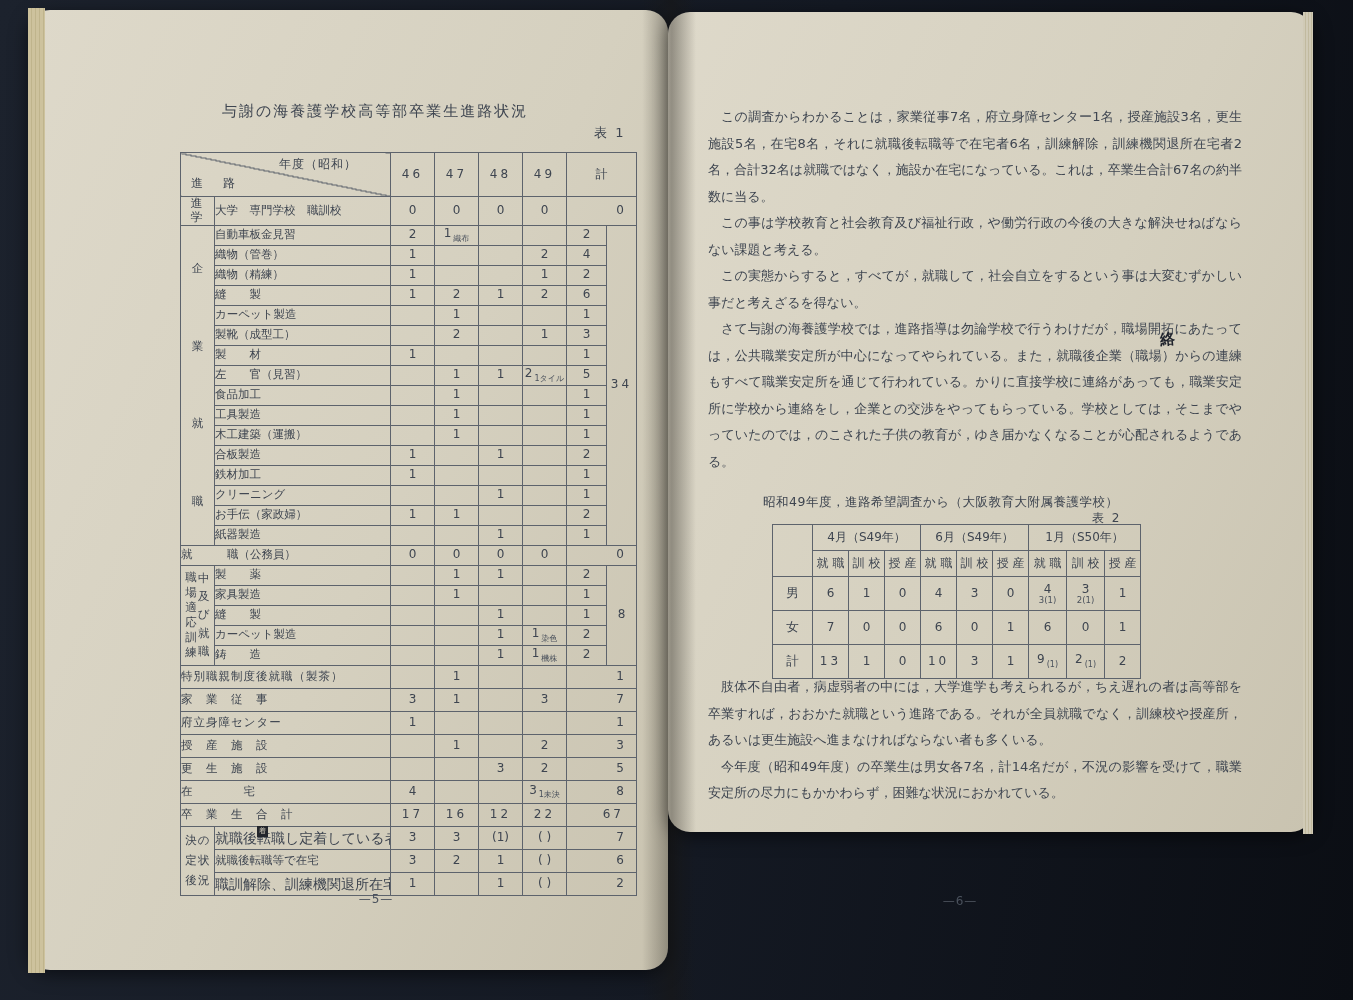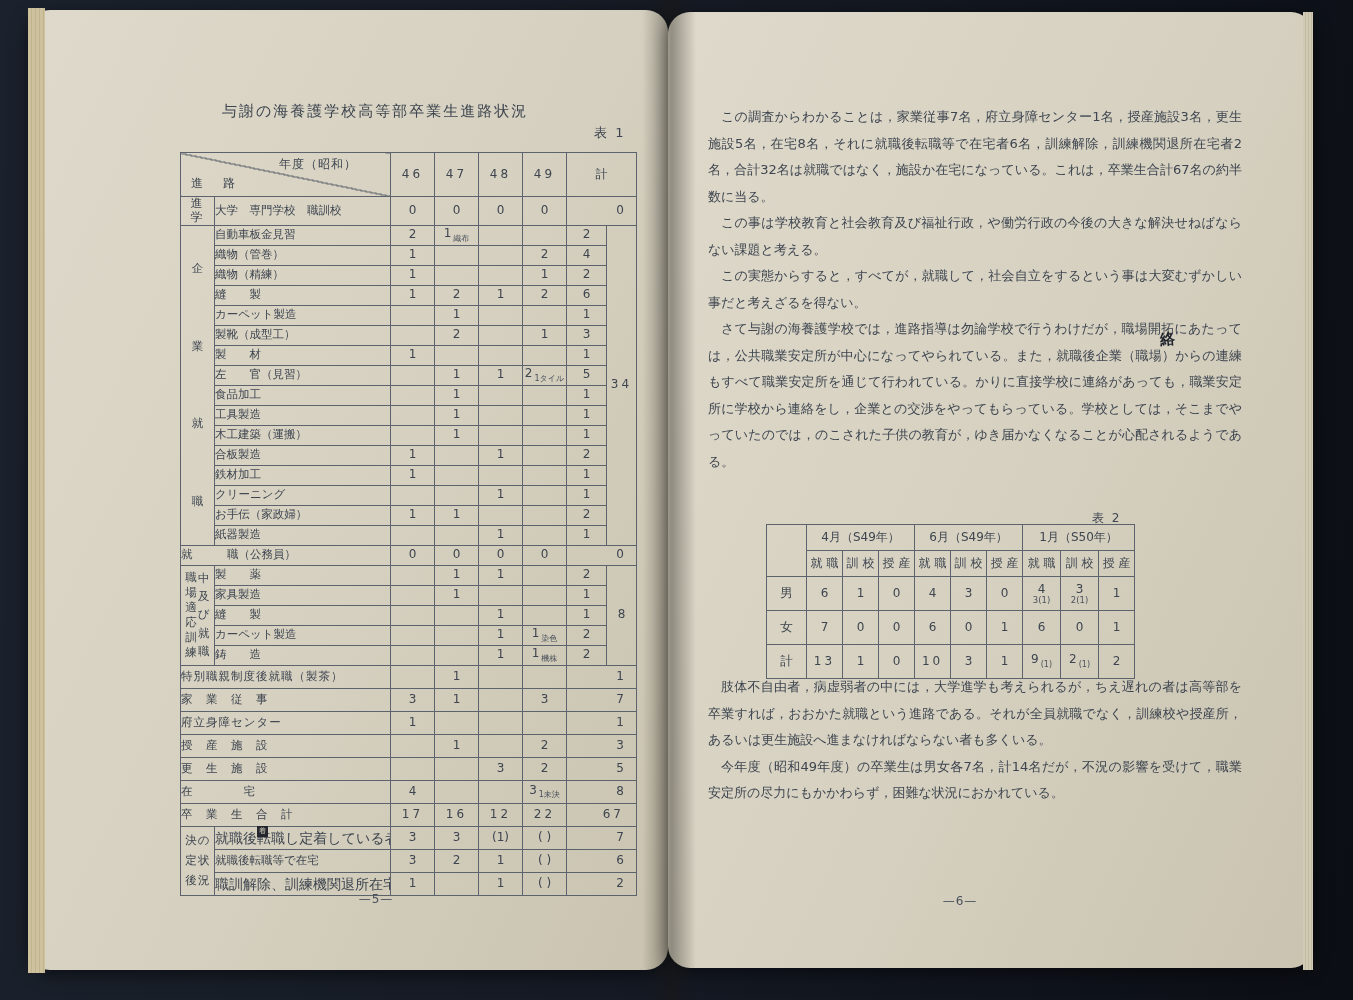--- a/index.html
+++ b/index.html
@@ -20,21 +20,21 @@
     position:absolute;top:10px;height:960px;
     background:linear-gradient(115deg,var(--paper1) 0%,var(--paper2) 55%,var(--paper3) 100%);
     box-shadow:0 4px 18px rgba(0,0,0,.55);
     border-radius:22px;
   }
   #pageL{left:28px;width:640px;}
   #pageL::before{ 
     content:"";position:absolute;left:0;top:-2px;bottom:-3px;width:17px;
     background:repeating-linear-gradient(to right,#cdc29d 0 3px,#bfb48c 3px 4px);
   }
-  #pageR{left:668px;width:645px;top:12px;height:956px;}
+  #pageR{left:668px;width:645px;top:12px;height:820px;}
   #pageR::after{
     content:"";position:absolute;right:0;top:0;bottom:-2px;width:10px;
     background:repeating-linear-gradient(to right,#d0cab6 0 2px,#c1bA9f 2px 3px);
   }
   #gutter{
     content:"";position:absolute;left:642px;top:0;width:54px;height:1000px;z-index:5;
     background:linear-gradient(to right,rgba(25,22,16,0) 0%,rgba(25,22,16,.28) 42%,rgba(25,22,16,.38) 55%,rgba(25,22,16,0) 100%);
     pointer-events:none;
   }
   
@@ -67,21 +67,21 @@
   td.vcell .vwrap{position:absolute;inset:4px 0;display:flex;flex-direction:row;justify-content:center;gap:1px;}
   td.vcell .vcol{display:flex;flex-direction:column;justify-content:space-around;align-items:center;font-size:11.5px;}
   td.grand{font-size:12px;}
   
   .txt{position:absolute;left:40px;width:534px;font-size:13px;line-height:26.5px;text-align:justify;}
   #txtTop{top:92px;}
   #txtBottom{top:662px;}
   .txt p{margin:0;text-indent:1em;}
   #t2Caption{position:absolute;left:95px;top:482px;font-size:12.5px;letter-spacing:.5px;}
   #t2Label{position:absolute;left:424px;top:498px;font-size:12px;letter-spacing:2px;}
-  #t2{position:absolute;left:98px;top:512px;width:368px;}
+  #t2{position:absolute;left:104px;top:512px;width:368px;}
   #t2 tr.h1,#t2 tr.h2{height:26px;}
   #t2 tr{height:34px;}
   #t2 td{font-size:12px;}
   #t2 td.rl{font-size:12.5px;}
   
   #hwRaku{position:absolute;left:492px;top:318px;font-size:15px;font-weight:bold;color:#1f232c;transform:rotate(-6deg);}
   #hwChaku{position:absolute;left:229px;top:816px;width:11px;height:11px;background:#23262c;color:#cfcaba;
     font-size:7px;line-height:11px;text-align:center;}
 </style>
 </head>
@@ -432,20 +432,21 @@
   </div>
 
   <div class="page" id="pageR">
     <div class="txt" id="txtTop">
       <p>この調査からわかることは，家業従事7名，府立身障センター1名，授産施設3名，更生施設5名，在宅8名，それに就職後転職等で在宅者6名，訓練解除，訓練機関退所在宅者2名，合計32名は就職ではなく，施設か在宅になっている。これは，卒業生合計67名の約半数に当る。</p>
       <p>この事は学校教育と社会教育及び福祉行政，や働労行政の今後の大きな解決せねばならない課題と考える。</p>
       <p>この実態からすると，すべてが，就職して，社会自立をするという事は大変むずかしい事だと考えざるを得ない。</p>
       <p>さて与謝の海養護学校では，進路指導は勿論学校で行うわけだが，職場開拓にあたっては，公共職業安定所が中心になってやられている。また，就職後企業（職場）からの連練もすべて職業安定所を通じて行われている。かりに直接学校に連絡があっても，職業安定所に学校から連絡をし，企業との交渉をやってもらっている。学校としては，そこまでやっていたのでは，のこされた子供の教育が，ゆき届かなくなることが心配されるようである。</p>
     </div>
     <div id="hwRaku">絡</div>
+    <div id="t2Caption">昭和49年度，進路希望調査から（大阪教育大附属養護学校）</div>
     <div id="t2Label">表 2</div>
     <table id="t2">
         <colgroup>
           <col style="width: 40px;">
           <col style="width: 36px;">
           <col style="width: 36px;">
           <col style="width: 36px;">
           <col style="width: 36px;">
           <col style="width: 36px;">
           <col style="width: 36px;">

